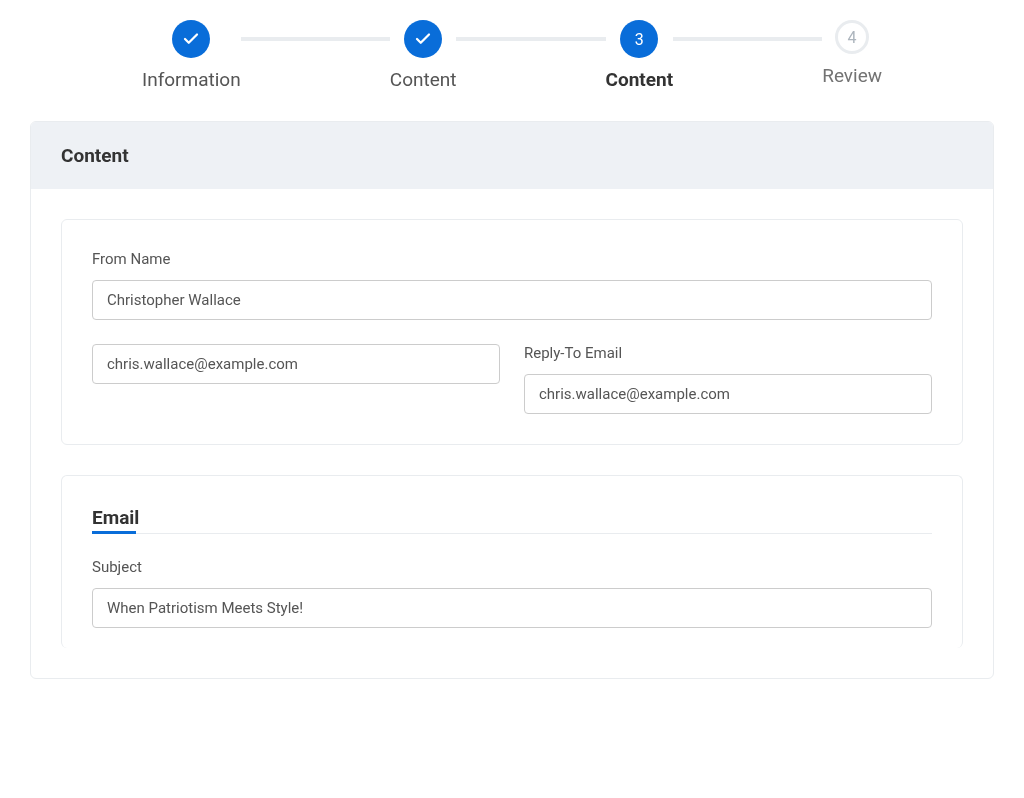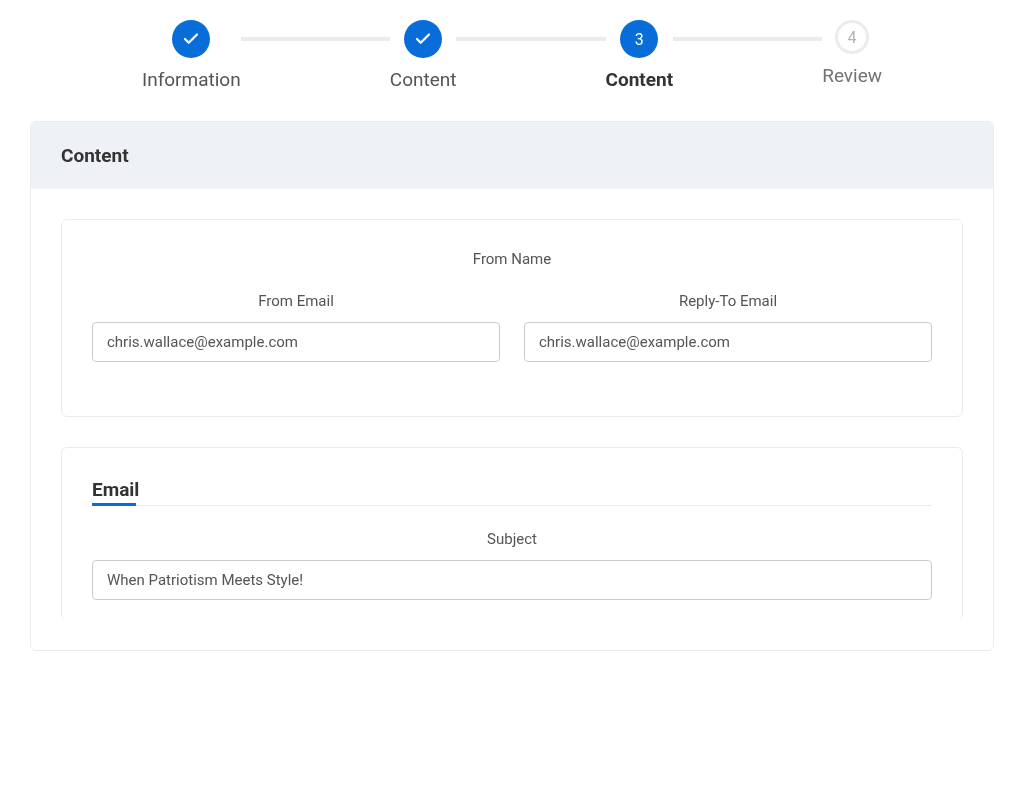--- a/index.html
+++ b/index.html
@@ -103,21 +103,20 @@
       margin-bottom: 24px;
     }
     .form-group:last-child {
       margin-bottom: 0;
     }
     .form-label {
       display: block;
       font-size: 15px;
       color: #555;
       margin-bottom: 12px;
-      text-align: center;
     }
     .form-input {
       width: 100%;
       padding: 10px 14px;
       border: 1px solid #ccc;
       border-radius: 4px;
       font-size: 15px;
       color: #555;
       background: #fff;
     }
@@ -182,24 +181,24 @@
     <div class="step-label">Review</div>
   </div>
 </div>
 
 <div class="panel">
   <div class="panel-header">Content</div>
 
   <div class="card">
     <div class="form-group">
       <label class="form-label">From Name</label>
+      <input type="text" class="form-input" value="Christopher Wallace" style="">
     </div>
     <div class="form-row">
       <div class="form-group">
-        <label class="form-label">From Email</label>
         <input type="text" class="form-input" value="chris.wallace@example.com" style="">
       </div>
       <div class="form-group">
         <label class="form-label">Reply-To Email</label>
         <input type="text" class="form-input" value="chris.wallace@example.com" style="">
       </div>
     </div>
   </div>
 
   <div class="card card-bottom">

